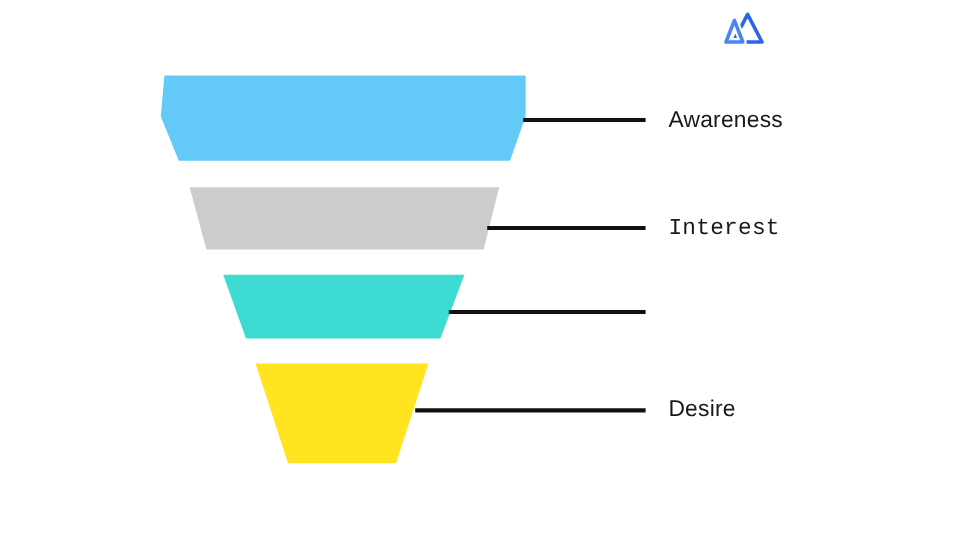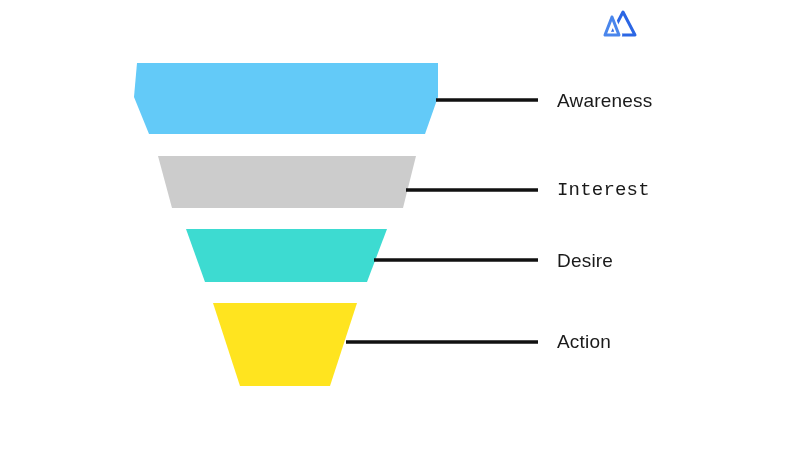--- a/index.html
+++ b/index.html
@@ -62,23 +62,22 @@
 
     <line x1="374" y1="260" x2="538" y2="260" stroke-width="3.5" stroke="#111111"></line>
 
     <line x1="346" y1="342" x2="538" y2="342" stroke-width="3.5" stroke="#111111"></line>
   </svg>
 
   <div class="stage-label label-awareness">Awareness</div>
 
   <div class="stage-label label-interest">Interest</div>
 
-  <div class="stage-label label-desire">Desire</div>
 
-  <div class="stage-label label-action">Action</div>
+  <div class="stage-label label-action">Desire</div>
 
   <svg class="logo" width="36" height="30" viewBox="0 0 36 30">
     <path d="M21 4 L33 27 L9 27 Z" fill="none" stroke-width="3" stroke-linejoin="round" stroke="#2b66e4"></path>
     <path d="M10 9 L3 27 L17 27 Z" fill="none" stroke="#ffffff" stroke-width="6.5" stroke-linejoin="round"></path>
     <path d="M10 9 L3 27 L17 27 Z" fill="none" stroke-width="3" stroke-linejoin="round" stroke="#4a86ec"></path>
   </svg>
 
 </div>
 
 </body></html>

